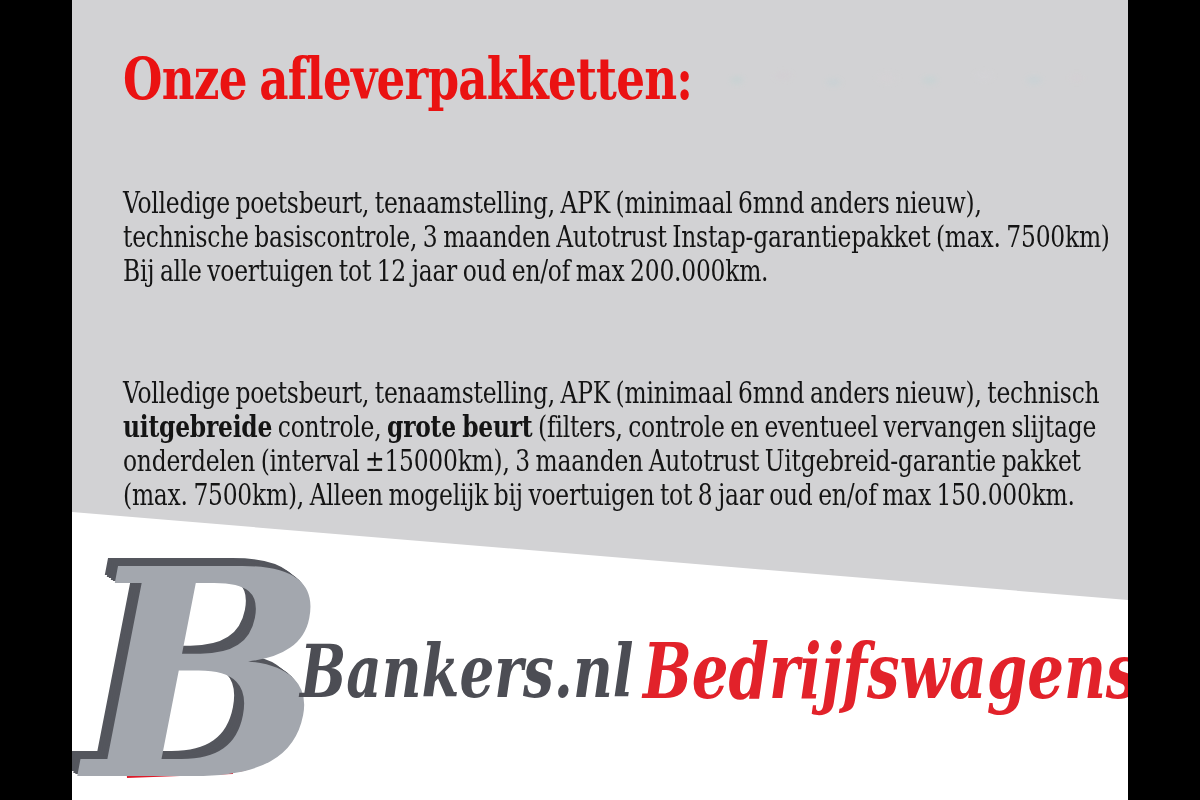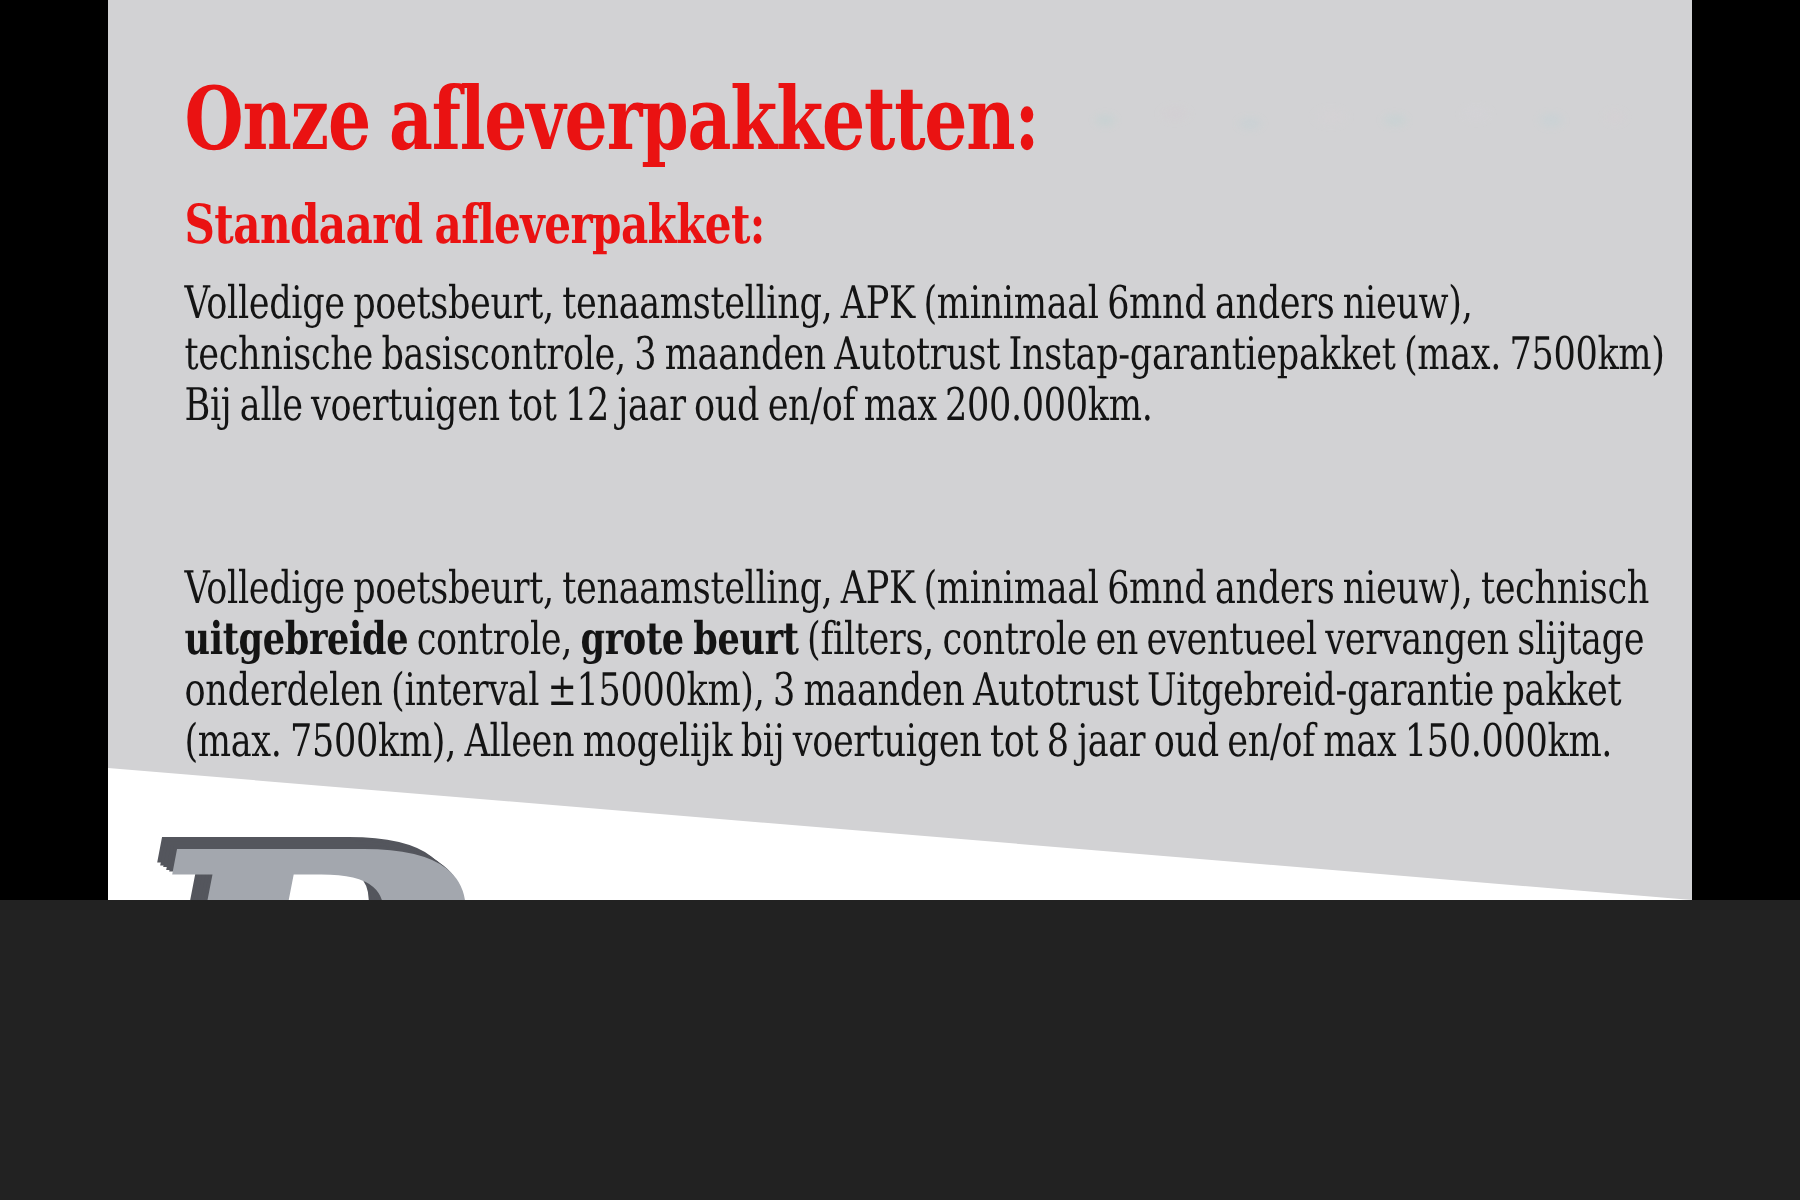--- a/index.html
+++ b/index.html
@@ -1,19 +1,19 @@
 <!DOCTYPE html>
 <html><head>
 <meta charset="utf-8">
 <style>
   html, body { margin: 0; padding: 0; background: #222; }
   .stage {
     position: relative;
     width: 1200px;
-    height: 600px;
+    height: 800px;
     overflow: hidden;
     background: #ffffff;
     font-family: "DejaVu Serif", serif;
   }
   
   .frame-bar {
     position: absolute; top: 0; bottom: 0; width: 72px;
     background: #000000;
     z-index: 10;
   }
@@ -116,23 +116,20 @@
   <div class="gray-panel">
     <div class="gray-shape"></div>
   </div>
 
   <div class="page-title">
     <span class="cond">Onze afleverpakketten:</span>
   </div>
 
   <div class="ghost"></div>
 
-  <div class="section-heading standard">
-    <span class="cond">Standaard afleverpakket:</span>
-  </div>
   <div class="body-block standard">
     <span class="body-line">Volledige poetsbeurt, tenaamstelling, APK (minimaal 6mnd anders nieuw),</span>
     <span class="body-line">technische basiscontrole, 3 maanden Autotrust Instap-garantiepakket (max. 7500km)</span>
     <span class="body-line">Bij alle voertuigen tot 12 jaar oud en/of max 200.000km.</span>
   </div>
 
   <div class="body-block extended">
     <span class="body-line">Volledige poetsbeurt, tenaamstelling, APK (minimaal 6mnd anders nieuw), technisch</span>
     <span class="body-line"><span class="bold">uitgebreide</span><span> controle, </span><span class="bold">grote beurt</span><span> (filters, controle en eventueel vervangen slijtage</span></span>
     <span class="body-line">onderdelen (interval ±15000km), 3 maanden Autotrust Uitgebreid-garantie pakket</span>

